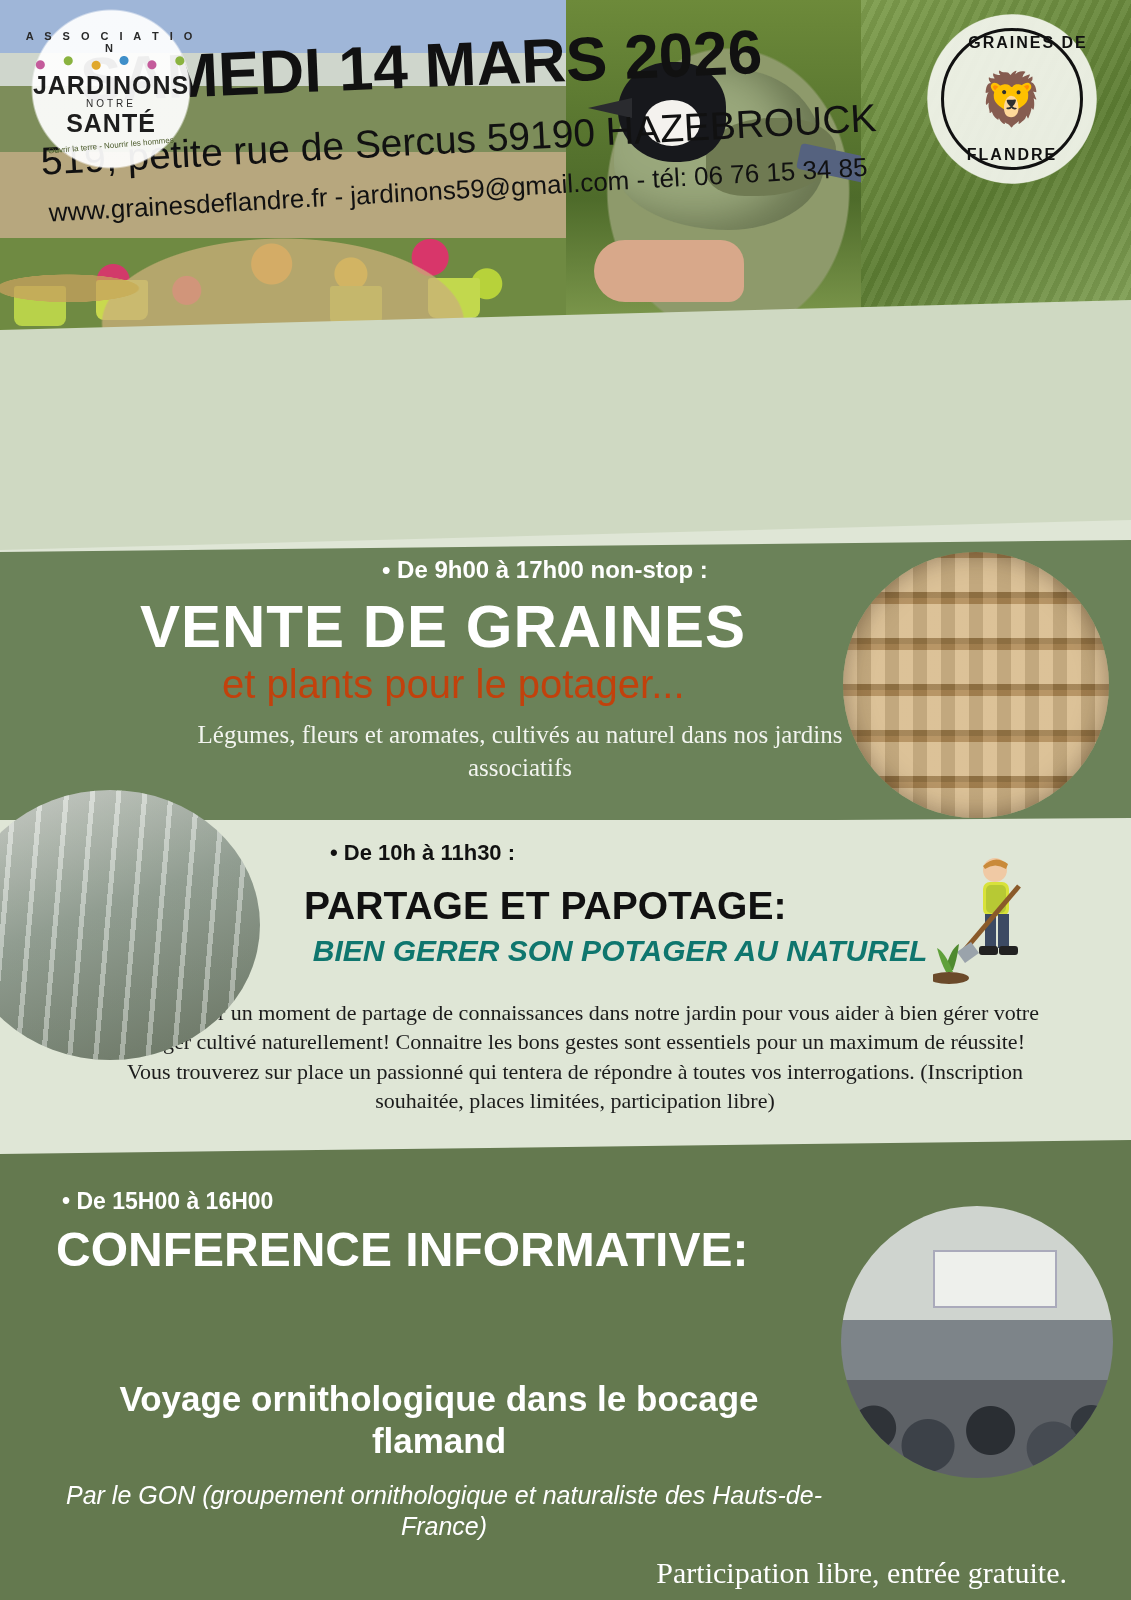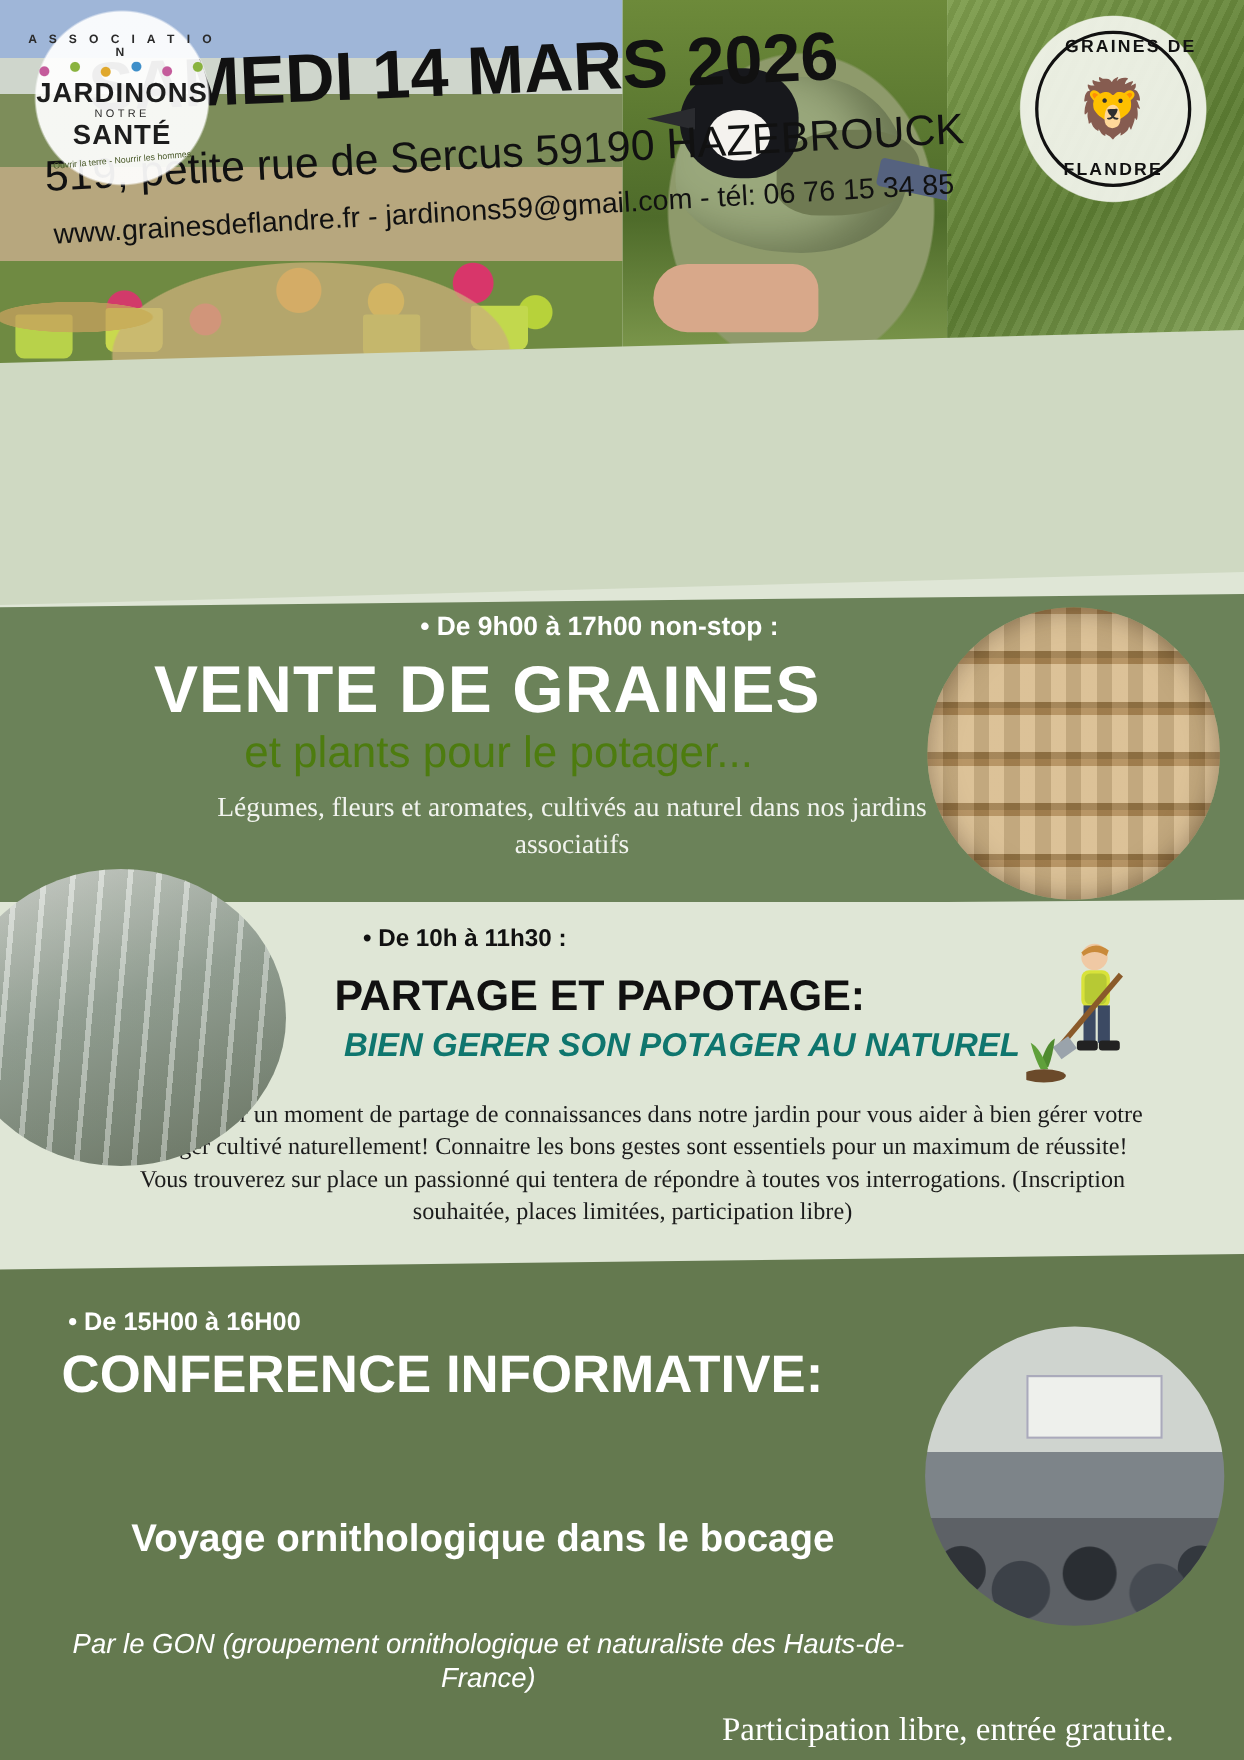--- a/index.html
+++ b/index.html
@@ -197,21 +197,21 @@
 
   .bullet1 {
     position:absolute; left:382px; top:556px; font-size:24px; font-weight:700; color:#fff;
   }
   .title1 {
     position:absolute; left:118px; top:592px; width:760px;
     font-size:60px; font-weight:800; color:#fff; letter-spacing:1px;margin-left:22px;
   }
   .sub1 {
     position:absolute; left:222px; top:662px; width:680px;
-    font-size:40px; color:#4d7c0f; font-weight:400;
+    font-size:40px; color:#c2410c; font-weight:400;
   }
   .desc1 {
     position:absolute; left:150px; top:718px; width:740px;
     font-family:"Liberation Serif", serif;
     font-size:25px; color:#f2f4ef; text-align:center; line-height:1.32;
   }
 
   
   .sec2 {
     position:absolute; left:0; top:820px; width:1131px; height:320px;
@@ -372,15 +372,16 @@
 <div class="sec3-photo"></div>
 <div class="bullet3">
   <span>•</span>
   <span>De 15H00 à 16H00</span>
 </div>
 <div class="title3">CONFERENCE INFORMATIVE:</div>
 <div class="conf-l1">
 </div>
 <div class="conf-l3">
   <div>Voyage ornithologique dans le bocage</div>
+  <div>flamand</div>
 </div>
 <div class="conf-by">Par le GON (groupement ornithologique et naturaliste des Hauts-de-France)</div>
 <div class="free-note">Participation libre, entrée gratuite.</div>
 
 </body></html>

